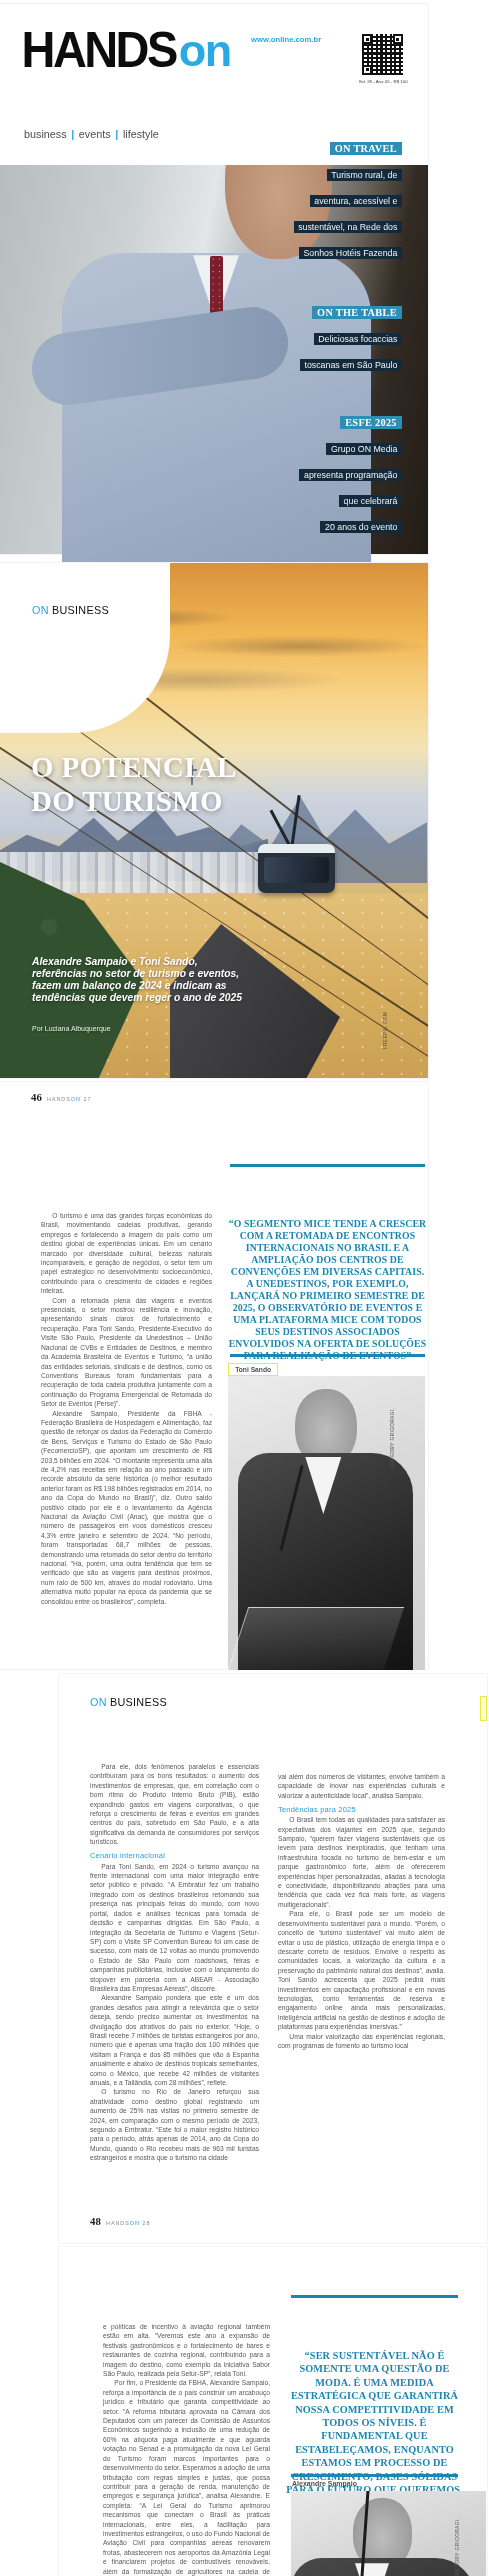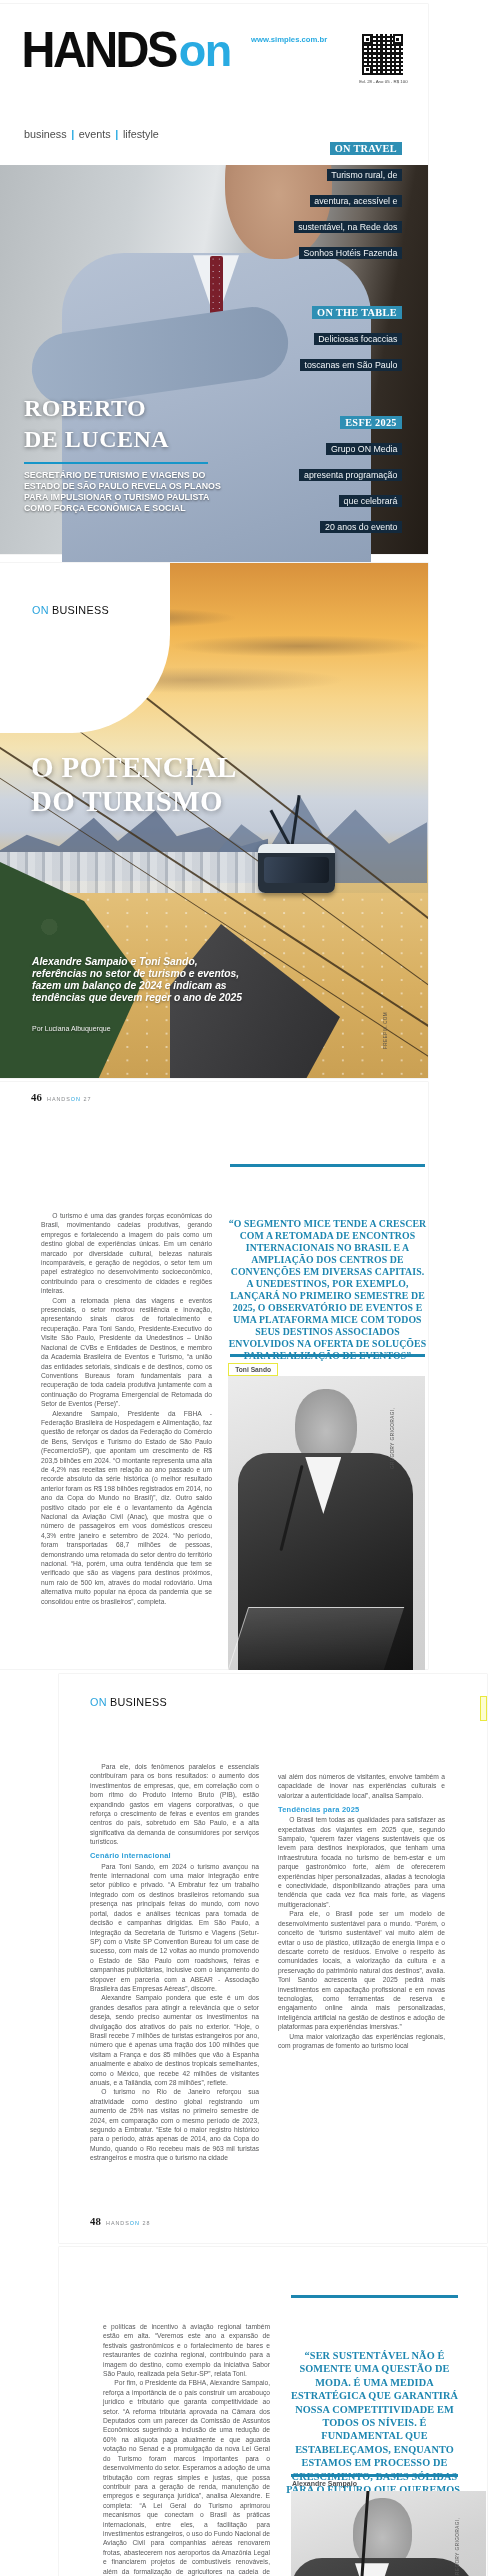--- a/index.html
+++ b/index.html
@@ -73,21 +73,21 @@
   .standfirst{position:absolute;left:32px;top:393px;width:216px;color:#fff;font-size:10.3px;line-height:12px;font-style:italic;font-weight:bold;text-shadow:0 0.5px 2.6px rgba(0,0,0,.4);}
   .byline{position:absolute;left:32px;top:462px;color:#f2f2f2;font-size:7px;text-shadow:0 0.5px 2.1px rgba(0,0,0,.4);}
   .vcredit{position:absolute;color:#6f6f6f;font-size:4.6px;letter-spacing:0.5px;writing-mode:vertical-rl;transform:rotate(180deg);}
 
   
   .folio-num{font-family:"Liberation Serif",serif;font-weight:bold;font-size:10.8px;color:#1a1a1a;}
   .folio-brand{font-size:5.4px;letter-spacing:1px;color:#87898c;margin-left:5.2px;}
   .folio-brand b{color:#29a3dd;font-weight:normal;}
   .bodytext{font-size:6.7px;line-height:9.4px;color:#58595b;text-align:justify;}
   .bodytext p{margin:0;text-indent:11.3px;}
-  .subhead{color:#2d9fd8;font-weight:bold;font-size:7.5px;letter-spacing:0.2px;margin:4.6px 0 1px;text-indent:0;}
+  .subhead{color:#2d9fd8;font-weight:normal;font-size:7.5px;letter-spacing:0.2px;margin:4.6px 0 1px;text-indent:0;}
   .qbar{position:absolute;height:2.6px;background:#1d86b0;}
   .pullquote{position:absolute;font-family:"Liberation Serif",serif;font-weight:bold;color:#1d86b0;text-align:center;line-height:12px;font-size:9.8px;letter-spacing:0.1px;margin-top:40px;}
   .capbox{position:absolute;border:1px solid #e9e93f;color:#4d4f52;font-weight:bold;font-size:6.7px;padding:2.1px 6.2px;background:rgba(255,255,255,.85);}
   .bwphoto{position:absolute;overflow:hidden;background:linear-gradient(160deg,#ececec 0%,#d9d9d9 40%,#cfcfcf 100%);}
   .bw-head{position:absolute;border-radius:46%;background:radial-gradient(ellipse at 50% 55%,#bdbdbd,#8f8f8f);}
   .bw-suit{position:absolute;background:linear-gradient(155deg,#4a4a4a 0%,#262626 60%,#111 100%);border-radius:31px 41px 0 0;}
   .bw-shirt{position:absolute;background:#f4f4f4;clip-path:polygon(0 0,100% 0,50% 100%);}
   .bw-mic{position:absolute;width:2.6px;background:#1c1c1c;border-radius:1.5px;transform:rotate(14deg);}
   .bw-lectern{position:absolute;border-top:1.5px solid rgba(250,250,250,.8);border-left:1.5px solid rgba(250,250,250,.6);background:linear-gradient(180deg,rgba(255,255,255,.18),rgba(255,255,255,.04));transform:skewX(-18deg);}
   .yellowtab{position:absolute;border:1.5px solid #e9e93f;background:#fdfdd0;}
@@ -106,21 +106,21 @@
       <div class="arms"></div>
       <div class="head">
         <div class="hair"></div>
       </div>
     </div>
 
     <div class="cover-header">
       <div style="position:absolute;left:21.6px;top:17.5px;">
         <span class="logo-hands">HANDS</span><span class="logo-on">on</span>
       </div>
-      <div class="cover-url">www.simples.com.br</div>
+      <div class="cover-url">www.online.com.br</div>
       <div class="qr">
         <span class="fnd" style="left:0;top:0;">
             <i></i>
           </span>
         <span class="fnd" style="right:0;top:0;">
             <i></i>
           </span>
         <span class="fnd" style="left:0;bottom:0;">
             <i></i>
           </span>
@@ -142,29 +142,20 @@
       <span class="co-line"><span>Deliciosas focaccias</span></span>
       <span class="co-line"><span>toscanas em São Paulo</span></span>
       <div class="co-gap2"></div>
       <span class="co-title">ESFE 2025</span>
       <span class="co-line"><span>Grupo ON Media</span></span>
       <span class="co-line"><span>apresenta programação</span></span>
       <span class="co-line"><span>que celebrará</span></span>
       <span class="co-line"><span>20 anos do evento</span></span>
     </div>
 
-    <div class="cover-titleblock">
-      <div class="cover-name">ROBERTO</div>
-      <div class="cover-name">DE LUCENA</div>
-      <div class="cover-rule"></div>
-      <div class="cover-sub">SECRETÁRIO DE TURISMO E VIAGENS DO</div>
-      <div class="cover-sub">ESTADO DE SÃO PAULO REVELA OS PLANOS</div>
-      <div class="cover-sub">PARA IMPULSIONAR O TURISMO PAULISTA</div>
-      <div class="cover-sub">COMO FORÇA ECONÔMICA E SOCIAL</div>
-    </div>
   </div>
 
   <div class="page" style="left:0;top:563px;width:428px;height:515px;">
     <div class="rio">
       <div class="clouds"></div>
       <div class="christ"></div>
       <div class="mtn m1"></div>
       <div class="mtn m2"></div>
       <div class="citystrip"></div>
       <div class="water">

